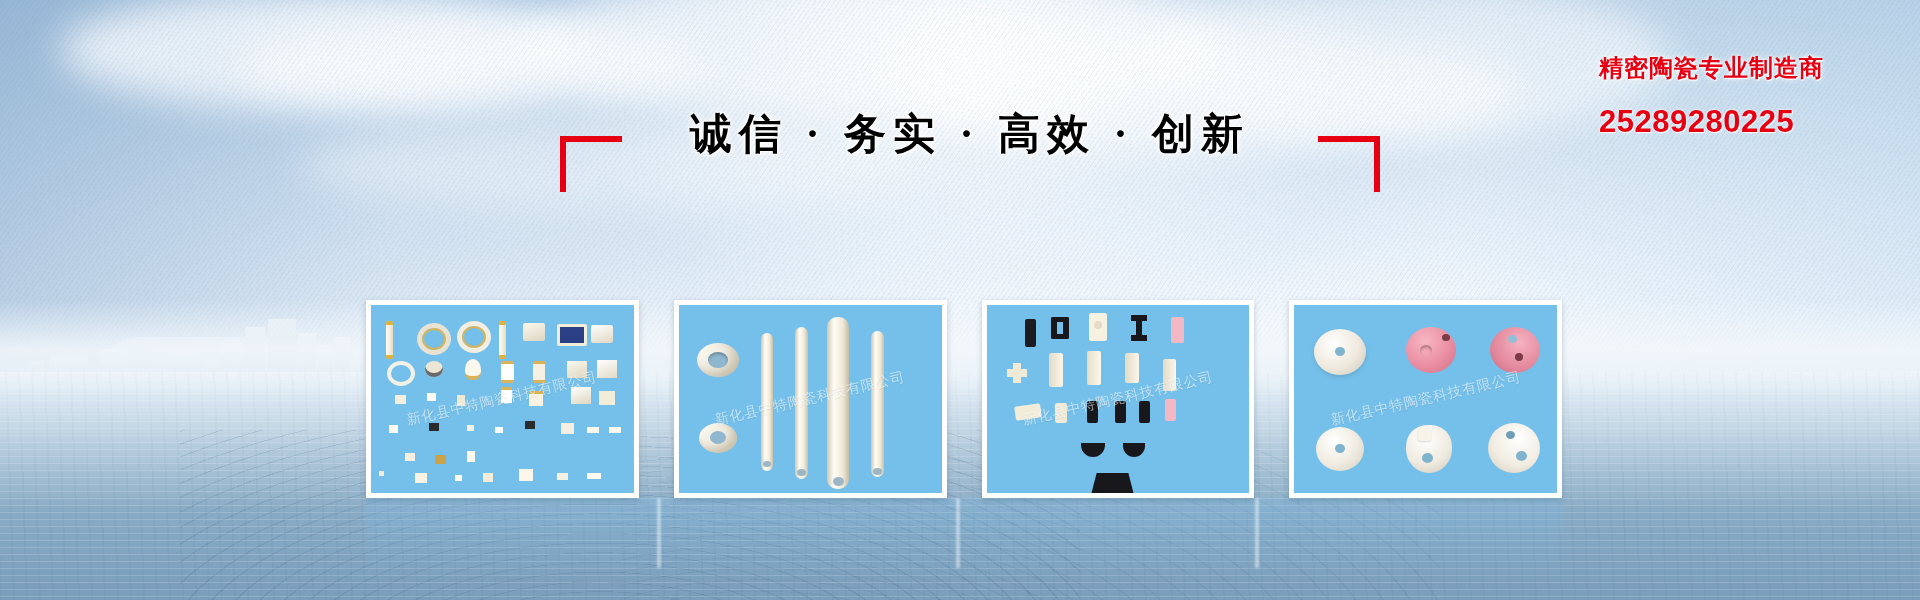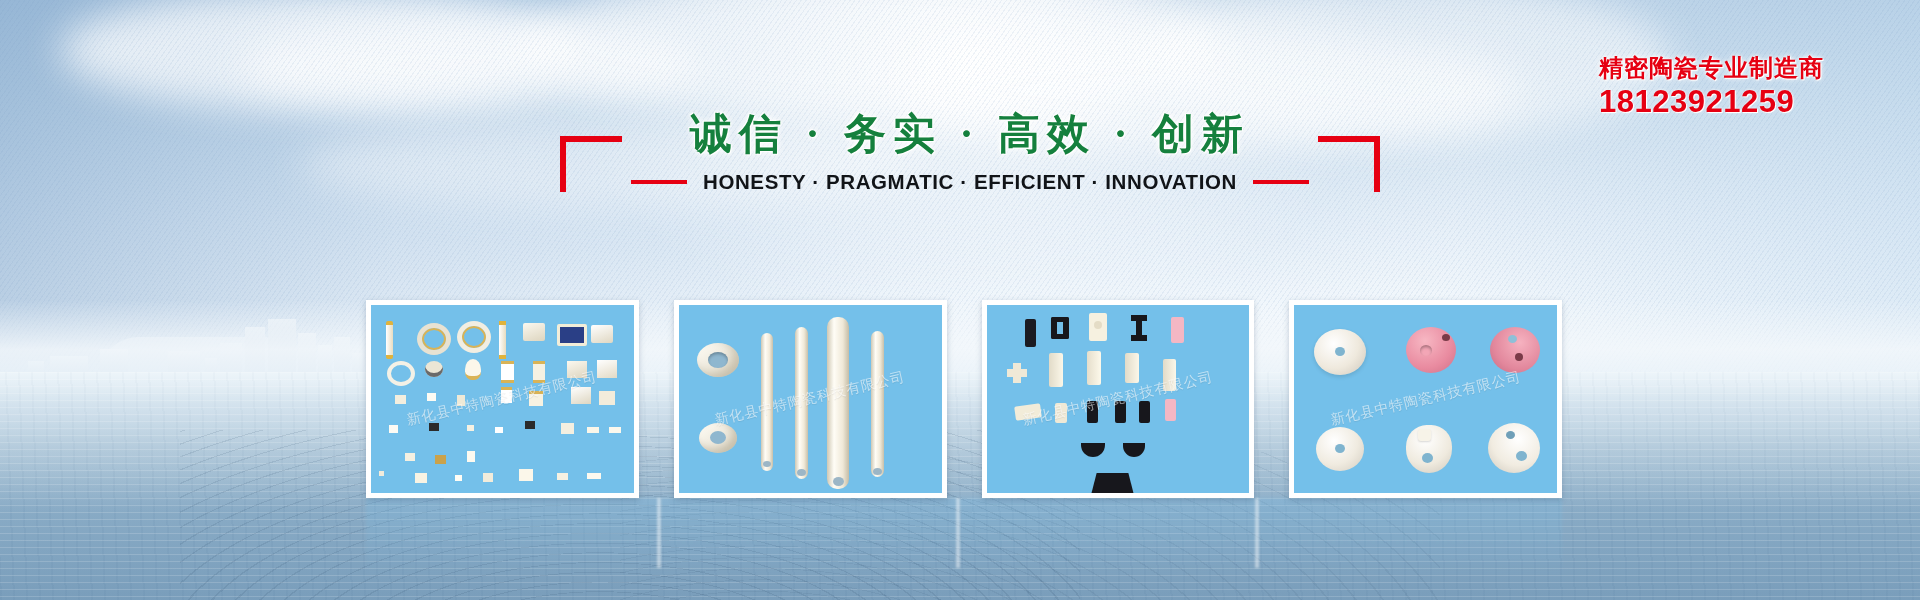--- a/index.html
+++ b/index.html
@@ -84,42 +84,42 @@
   }
   .bracket{position:absolute;background:#e60012;}
   .bl-h{left:0;top:28px;width:62px;height:6px;}
   .bl-v{left:0;top:28px;width:6px;height:56px;}
   .br-h{right:0;top:28px;width:62px;height:6px;}
   .br-v{right:0;top:28px;width:6px;height:56px;}
 
   .slogan-cn{
     position:absolute;left:0;right:0;top:0;text-align:center;
     font-family:"Liberation Serif","DejaVu Serif",serif;
-    font-size:42px;font-weight:bold;letter-spacing:7px;color:#15803d;
+    font-size:42px;font-weight:bold;letter-spacing:7px;color:#000000;
     text-shadow:0 0 5px #fff,0 0 9px #fff,1px 1px 0 #fff,-1px -1px 0 #fff;
     white-space:nowrap;line-height:52px;
   }
   .slogan-en-row{
     position:absolute;left:0;right:0;top:62px;
     display:flex;align-items:center;justify-content:center;gap:16px;
   }
   .en-rule{height:4px;width:56px;background:#e60012;flex:none;}
   .slogan-en{
     font-size:20.5px;font-weight:bold;letter-spacing:.6px;color:#111418;
     white-space:nowrap;font-family:"Liberation Sans","DejaVu Sans",sans-serif;
   }
 
   
   .contact{
     position:absolute;right:96px;top:52px;text-align:left;
   }
   .ct-tag{
     font-size:24px;font-weight:bold;color:#e60012;letter-spacing:1px;
     text-shadow:0 0 3px #fff,0 0 6px #fff,1px 1px 0 #fff;
-    white-space:nowrap;margin-bottom:0;
+    white-space:nowrap;margin-bottom:20px;
   }
   .ct-label{
     font-size:23px;font-weight:bold;color:#e60012;letter-spacing:1px;
     text-shadow:0 0 3px #fff,1px 1px 0 #fff;margin-bottom:6px;white-space:nowrap;
   }
   .ct-phone{
     font-size:31px;font-weight:bold;color:#e60012;letter-spacing:.5px;
     text-shadow:0 0 3px #fff,1px 1px 0 #fff;white-space:nowrap;
   }
 
@@ -197,30 +197,25 @@
   <div class="tracks2"></div>
 
   <div class="slogan-wrap">
     <div class="bracket bl-h"></div>
     <div class="bracket bl-v"></div>
     <div class="bracket br-h"></div>
     <div class="bracket br-v"></div>
 
     <div class="slogan-cn">诚信 · 务实 · 高效 · 创新</div>
 
-    <div class="slogan-en-row">
-      <span class="en-rule"></span>
-      <span class="slogan-en">HONESTY · PRAGMATIC · EFFICIENT · INNOVATION</span>
-      <span class="en-rule"></span>
-    </div>
   </div>
 
   <div class="contact">
     <div class="ct-tag">精密陶瓷专业制造商</div>
-    <div class="ct-phone">18123921259</div>
+    <div class="ct-phone">25289280225</div>
   </div>
 
   <div class="reflect"></div>
   <div class="rsep" style="left:657px"></div>
   <div class="rsep" style="left:956px"></div>
   <div class="rsep" style="left:1255px"></div>
 
   <div class="panels">
 
     <div class="panel">

